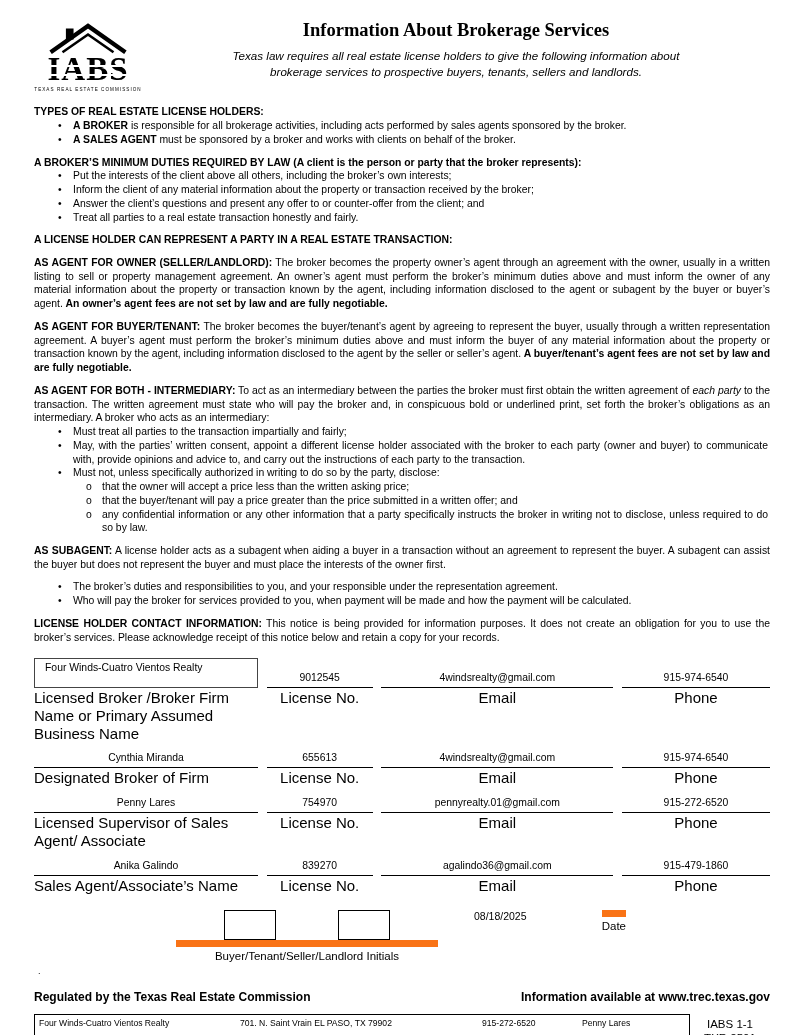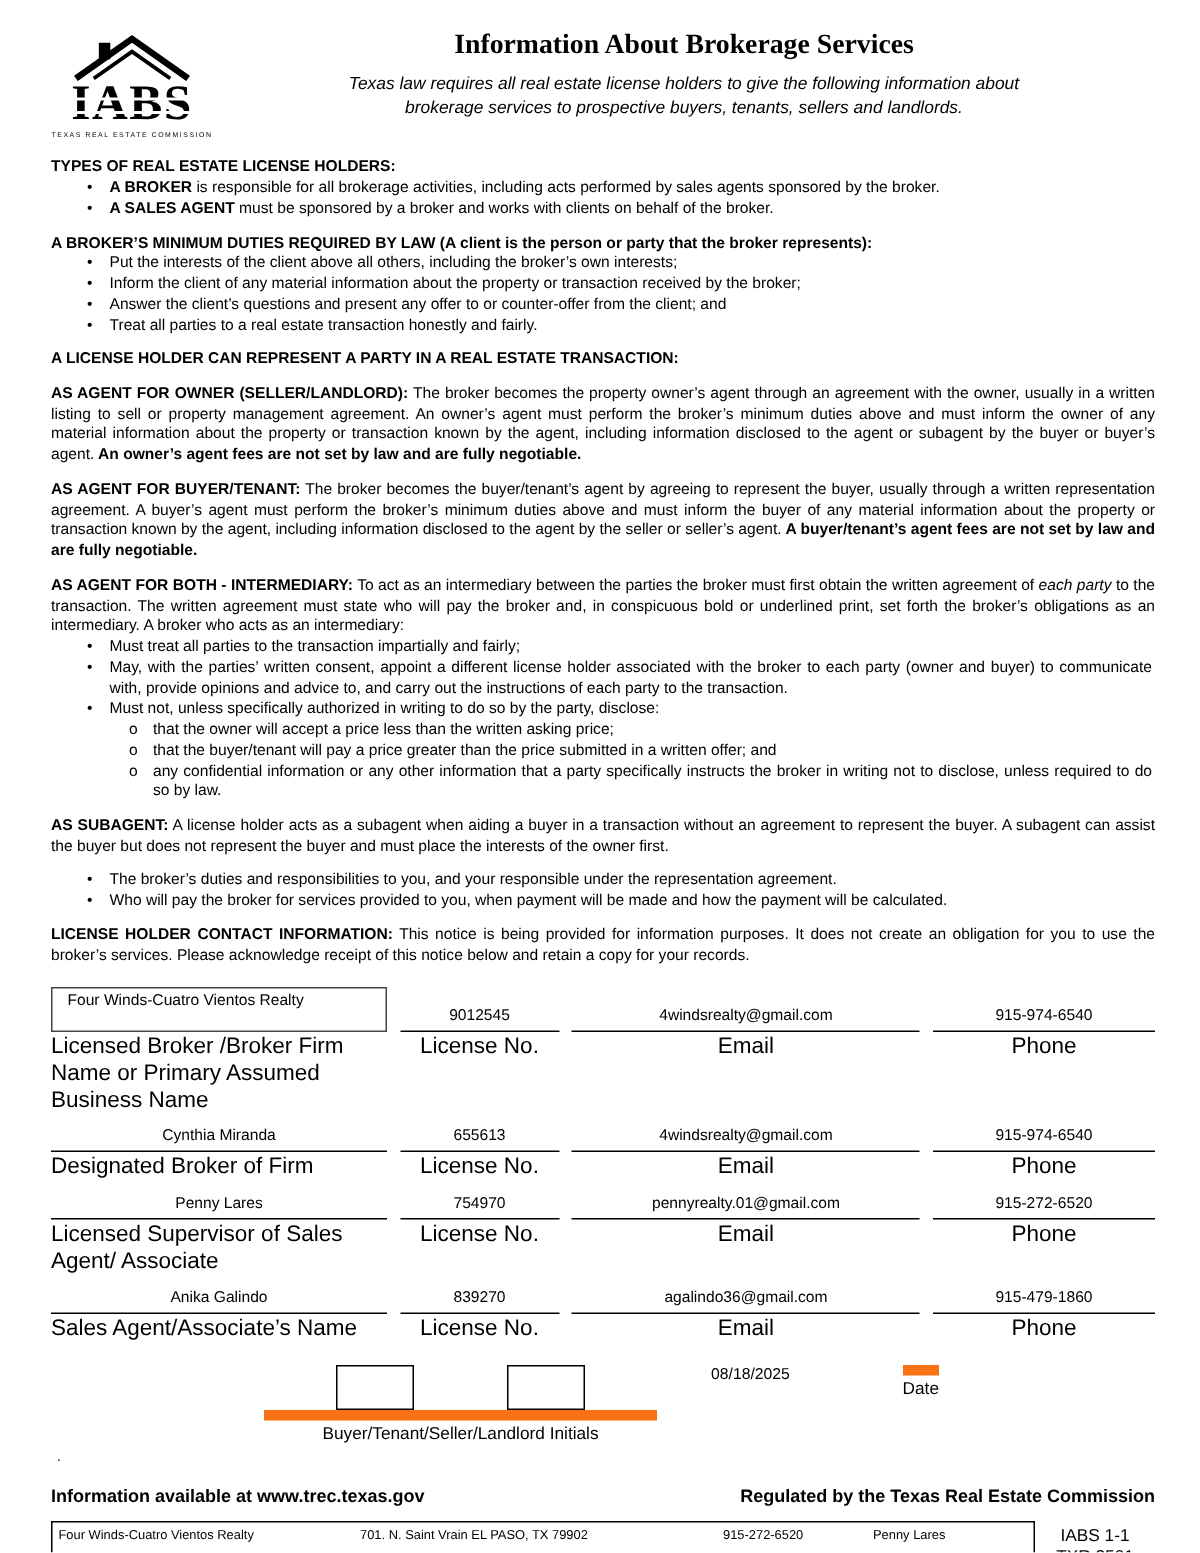--- a/index.html
+++ b/index.html
@@ -251,22 +251,22 @@
         <div class="sig-label">Buyer/Tenant/Seller/Landlord Initials</div>
       </div>
       <div class="sig-date">
         <div class="val">08/18/2025</div>
         <div class="sig-label">Date</div>
       </div>
     </div>
     <div class="stray">.</div>
 
     <div class="footer-titles">
+      <b>Regulated by the Texas Real Estate  Commission</b>
       <b>Information available at www.trec.texas.gov</b>
-      <b>Regulated by the Texas Real Estate  Commission</b>
     </div>
 
     <div class="footer-bottom">
       <div class="strip">
         <span class="s-firm">Four Winds-Cuatro Vientos Realty</span>
         <span class="s-addr">701. N. Saint Vrain EL PASO, TX 79902</span>
         <span class="s-phone">915-272-6520</span>
         <span class="s-agent">Penny Lares</span>
       </div>
       <div class="codes">

